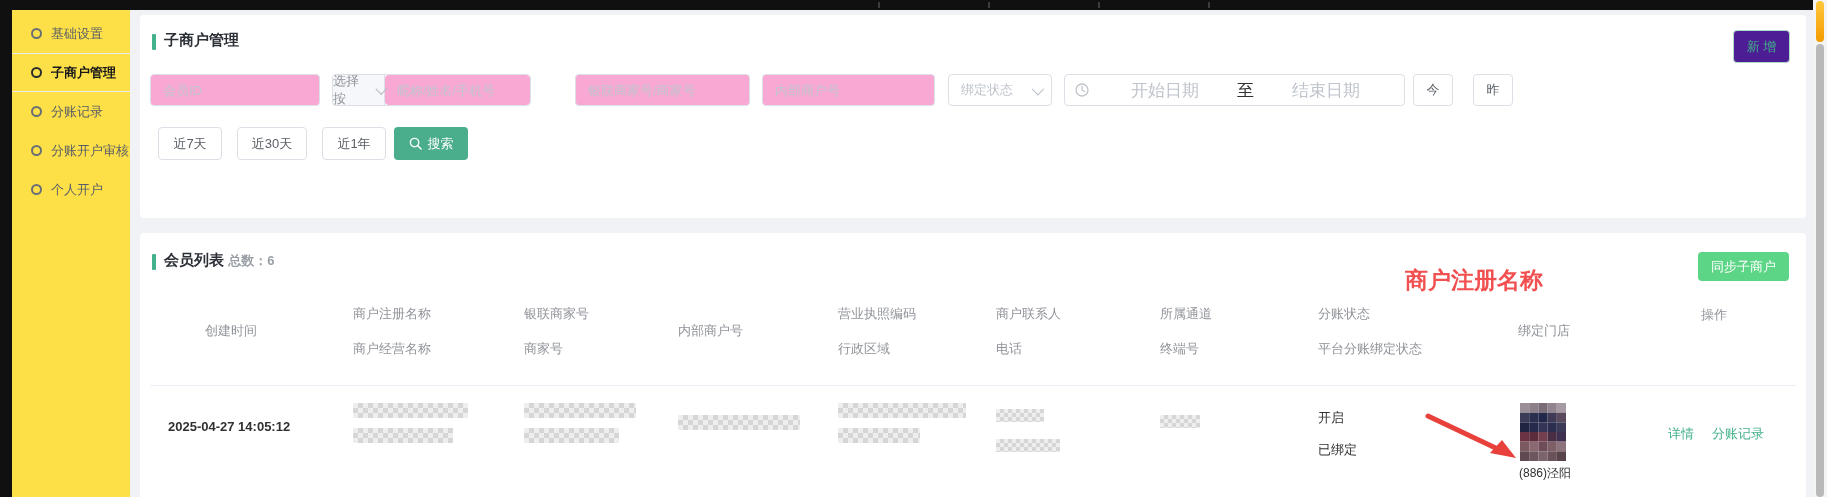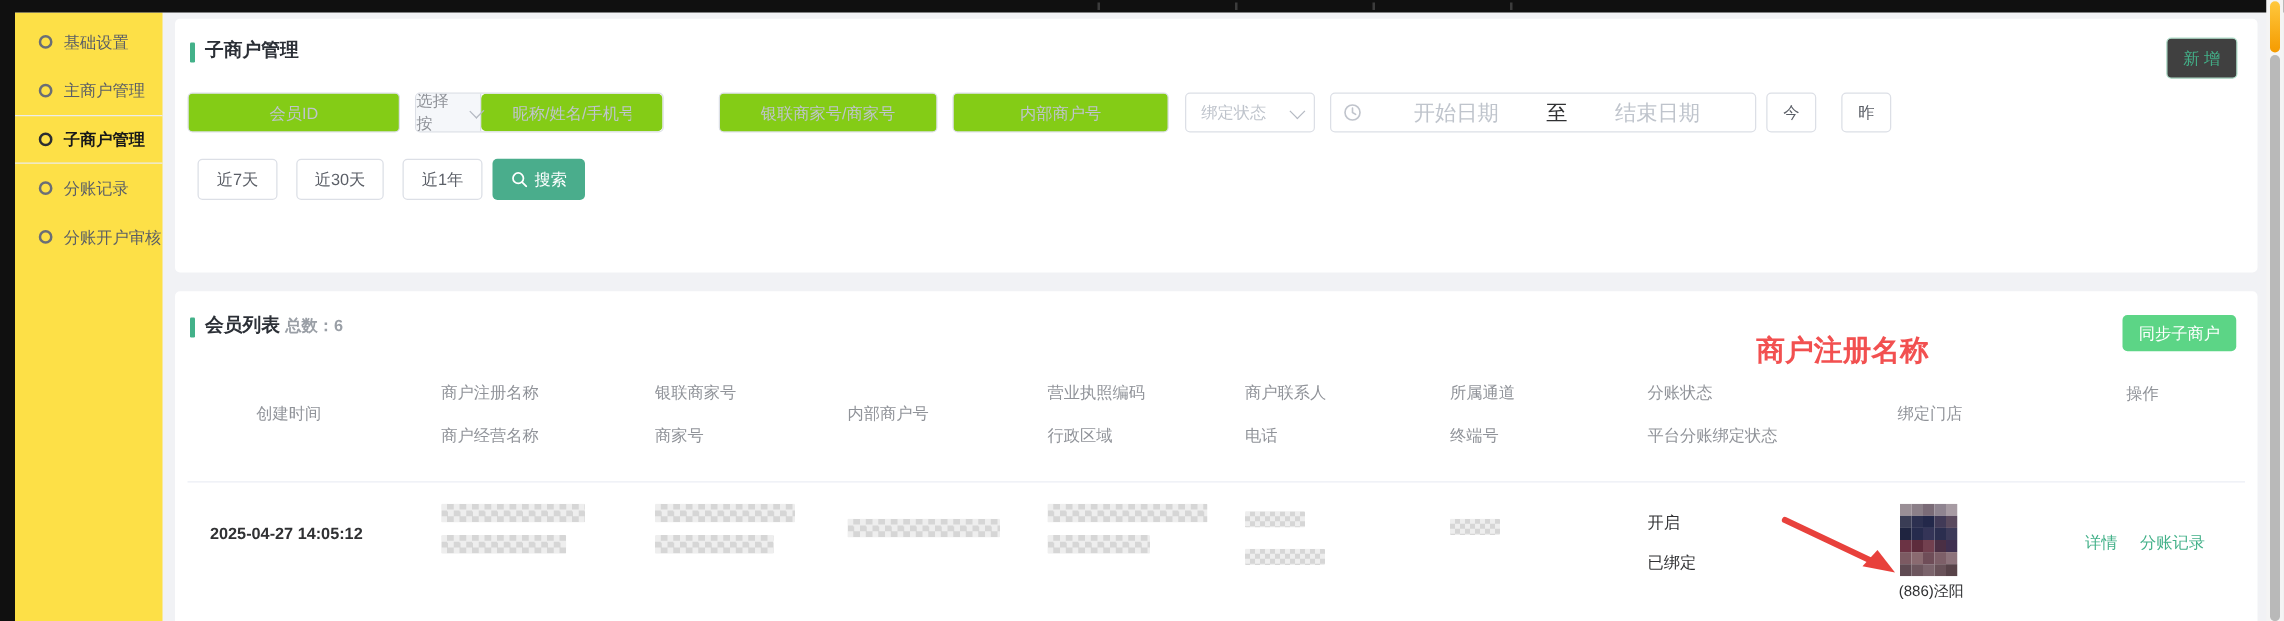--- a/index.html
+++ b/index.html
@@ -24,27 +24,27 @@
   .card { position:absolute; background:#fff; border-radius:4px; }
   .card1 { left:140px; top:15px; width:1666px; height:203px; }
   .card2 { left:140px; top:233px; width:1666px; height:264px; border-radius:4px 4px 0 0; }
 
   .section-bar { position:absolute; width:4px; height:16px; background:#43b189; border-radius:1px; }
   .section-title { position:absolute; font-size:15px; font-weight:bold; color:#2b2f36; }
   .muted-count { font-size:13px; color:#9a9fa6; font-weight:bold; }
 
   
   .btn { display:flex; align-items:center; justify-content:center; border-radius:4px; font-size:13px; cursor:pointer; }
-  .btn-add { border:1px solid #aedcc8; background:#404040; color:#43b189; }
+  .btn-add { border:1px solid #aedcc8; background:#4c1d95; color:#43b189; }
   .btn-plain { border:1px solid #dcdfe6; background:#fff; color:#5a5e66; }
   .btn-search { background:#4aad8c; color:#fff; gap:6px; }
   .btn-sync { background:#5cd586; color:#fff; }
 
   
-  .tb { border:1px solid #dcdfe6; border-radius:4px; background:#84cc16; height:32px; font-size:13px; color:#303133; padding:0 25px; outline:none; width:100%;text-align:center; }
+  .tb { border:1px solid #dcdfe6; border-radius:4px; background:#f9a8d4; height:32px; font-size:13px; color:#303133; padding:0 12px; outline:none; width:100%; }
   .tb::placeholder { color:#bfc4cc; }
   .field { position:absolute; top:59px; height:32px; }
   .group { display:flex; border:1px solid #dcdfe6; border-radius:4px; overflow:hidden; }
   .group .sel { display:flex; align-items:center; justify-content:center; gap:6px; background:#f5f7fa; color:#909399; font-size:13px; border-right:1px solid #dcdfe6; cursor:pointer; }
   .group input { border:none; height:30px; }
   .select { display:flex; align-items:center; justify-content:space-between; border:1px solid #dcdfe6; border-radius:4px; background:#fff; color:#bfc4cc; font-size:13px; padding:0 10px 0 12px; cursor:pointer; }
   .chev { width:9px; height:9px; border-right:1.5px solid #b4b9c2; border-bottom:1.5px solid #b4b9c2; transform:rotate(45deg) translateY(-2px); }
   .daterange { display:flex; align-items:center; border:1px solid #dcdfe6; border-radius:4px; background:#fff; font-size:17px; padding:0 10px; color:#bfc4cc; }
   .daterange .ph { flex:1; text-align:center; color:#bfc4cc; }
   .daterange .to { color:#303133; padding:0 4px; }
@@ -77,35 +77,35 @@
     <div class="sep" style="left:1098px"></div>
     <div class="sep" style="left:1208px"></div>
   </div>
   <div class="abs leftstrip"></div>
 
   <nav class="abs sidebar">
     <div class="side-item">
       <span class="dot"></span>
       <span>基础设置</span>
     </div>
-    <div class="side-item">
-      <span class="dot"></span>
-      <span>主商户管理</span>
-    </div>
     <div class="side-item active">
       <span class="dot"></span>
       <span>子商户管理</span>
     </div>
     <div class="side-item">
       <span class="dot"></span>
       <span>分账记录</span>
     </div>
     <div class="side-item">
       <span class="dot"></span>
       <span>分账开户审核</span>
+    </div>
+    <div class="side-item">
+      <span class="dot"></span>
+      <span>个人开户</span>
     </div>
   </nav>
 
   <section class="card card1">
     <div class="section-bar" style="left:12px; top:19px;"></div>
     <div class="section-title" style="left:24px; top:16px;">子商户管理</div>
 
     <button class="btn btn-add abs" style="left:1593px; top:15px; width:57px; height:33px;">新 增</button>
 
     <div class="field" style="left:10px; width:170px;">

